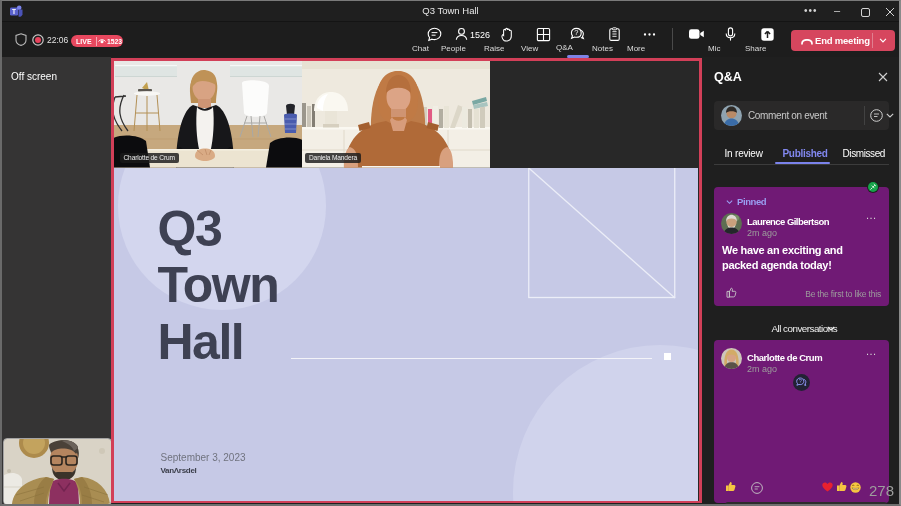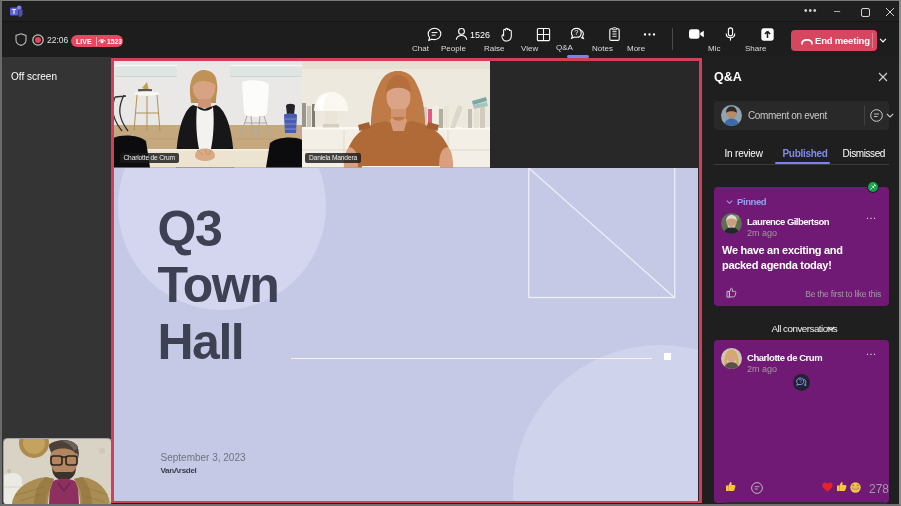--- a/index.html
+++ b/index.html
@@ -48,20 +48,21 @@
 <body>
 <div id="win">
 
   <div id="titlebar">
     <svg class="abs" style="left:9px;top:4px" width="13" height="13" viewBox="0 0 13 13">
       <rect x="0" y="2.5" width="8" height="8" rx="1.2" fill="#5b63ce"></rect>
       <circle cx="9.2" cy="2.8" r="2.3" fill="#7b83eb"></circle>
       <path d="M8.5 4.5 L12.5 4.5 L12.5 9.5 A3 3 0 0 1 8.5 11.5 Z" fill="#4b53b8"></path>
       <text x="4" y="8.8" font-size="6.5" font-weight="bold" fill="#fff" text-anchor="middle" font-family="Liberation Sans">T</text>
     </svg>
+    <div id="title">Q3 Town Hall</div>
     <div class="winctl" style="left:803px;top:4px;font-size:10px;letter-spacing:1px;">•••</div>
     <div class="winctl" style="left:833px;top:3px;font-size:11px;">–</div>
     <svg class="abs" style="left:860px;top:7px" width="9" height="9" viewBox="0 0 9 9">
         <rect x="0.5" y="0.5" width="8" height="8" rx="1.5" fill="none" stroke="#d4d4d4" stroke-width="1"></rect>
       </svg>
     <svg class="abs" style="left:884px;top:6px" width="10" height="10" viewBox="0 0 10 10">
         <path d="M1 1 L9 9 M9 1 L1 9" stroke="#d4d4d4" stroke-width="1"></path>
       </svg>
   </div>
 
@@ -157,21 +158,21 @@
       <span class="lbl" style="margin-top:2px">Mic</span>
     </div>
     <div class="tbtn" style="left:744px;top:5px;">
       <svg width="15" height="15" viewBox="0 0 15 15">
           <rect x="1.3" y="1.3" width="12.4" height="12.4" rx="2.6" fill="#fff"></rect>
           <path d="M7.5 11 V5.2 M7.5 4.4 L4.9 7 M7.5 4.4 L10.1 7" stroke="#1f1f1f" stroke-width="1.5" fill="none"></path>
         </svg>
       <span class="lbl" style="margin-top:2px">Share</span>
     </div>
 
-    <div class="abs" style="left:790px;top:7.5px;width:86px;height:21.5px;background:#d6465e;border-radius:4px;">
+    <div class="abs" style="left:790px;top:7.5px;width:104px;height:21.5px;background:#d6465e;border-radius:4px;">
       <svg class="abs" style="left:10px;top:9px" width="12" height="6" viewBox="0 0 12 6">
           <path d="M1 4.8 C1 1.8 3.2 0.8 6 0.8 C8.8 0.8 11 1.8 11 4.8" fill="none" stroke="#fff" stroke-width="1.7" stroke-linecap="round"></path>
         </svg>
       <div class="abs" style="left:24px;top:5px;font-size:9.5px;font-weight:bold;color:#fff;letter-spacing:-0.2px;">End meeting</div>
       <div class="abs" style="left:81px;top:3px;width:1px;height:15.5px;background:#e07f90;"></div>
       <svg class="abs" style="left:87.5px;top:8.5px" width="8" height="5" viewBox="0 0 9 6">
           <path d="M1 1 L4.5 4.6 L8 1" fill="none" stroke="#fff" stroke-width="1.4"></path>
         </svg>
     </div>
   </div>
@@ -422,20 +423,20 @@
         </svg>
       <svg class="abs" style="left:122px;top:141px" width="11" height="11" viewBox="0 0 11 11">
           <path d="M1 4.6 H3 V10 H1 Z" fill="#f5c642"></path>
           <path d="M3.2 5 L5.3 0.9 C6.3 0.9 6.9 1.7 6.7 2.7 L6.4 4.1 L9.3 4.1 C10.1 4.1 10.6 4.9 10.4 5.6 L9.4 9 C9.2 9.7 8.7 10.1 8 10.1 L3.2 10.1 Z" fill="#f5c642"></path>
         </svg>
       <svg class="abs" style="left:136px;top:142px" width="11" height="11" viewBox="0 0 11 11">
           <circle cx="5.5" cy="5.5" r="5.2" fill="#f5c642"></circle>
           <path d="M2.2 3.9 C2.6 2.9 3.9 2.9 4.3 3.9 M6.7 3.9 C7.1 2.9 8.4 2.9 8.8 3.9" stroke="#7a4f00" stroke-width="0.8" fill="none"></path>
           <path d="M2 5.8 C2.6 8.2 8.4 8.2 9 5.8 C7 6.6 4 6.6 2 5.8 Z" fill="#fff" stroke="#7a4f00" stroke-width="0.5"></path>
         </svg>
-      <div class="abs" style="left:155px;top:142px;font-size:12px;color:#9d9d9d;">278</div>
+      <div class="abs" style="left:155px;top:142px;font-size:15px;color:#9d9d9d;">278</div>
     </div>
 
     <div class="abs" style="left:23px;top:445px;width:162px;height:3.5px;background:#2d2b2c;border-radius:3px 3px 0 0;"></div>
   </div>
 
   <div id="winborder"></div>
 </div>
 
 </body></html>

